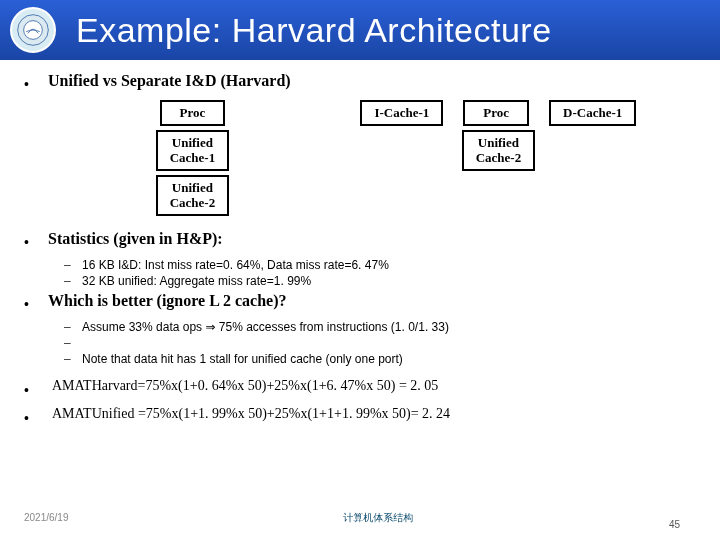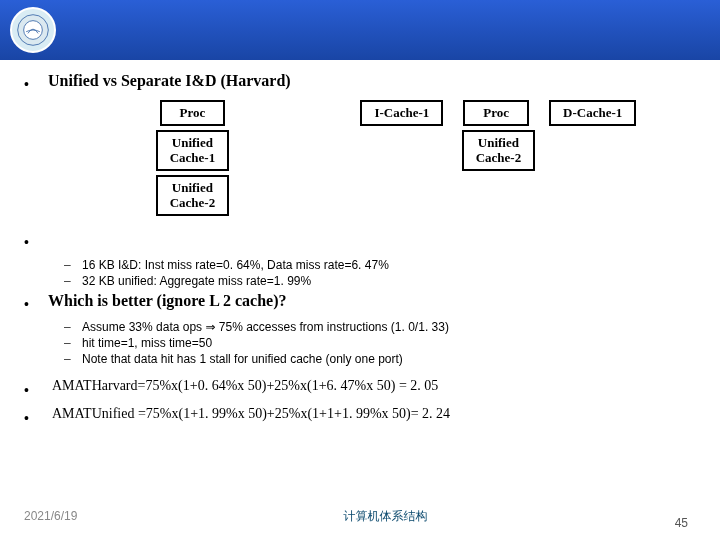--- a/index.html
+++ b/index.html
@@ -14,35 +14,36 @@
   .bullet-text { font-size: 16px; font-weight: bold; color: #000; font-family: "Comic Sans MS", cursive; }
   .sub-bullet-row { display: flex; align-items: flex-start; margin-left: 40px; margin-bottom: 2px; }
   .sub-bullet { width: 18px; font-size: 12px; color: #333; }
   .sub-text { font-size: 12px; color: #000; font-family: Arial, sans-serif; }
   .diagram-area { display: flex; justify-content: space-around; margin: 6px 0 14px 60px; }
   .diag-col { display: flex; flex-direction: column; align-items: center; gap: 4px; padding-left: 12px; }
   .box { border: 2px solid #000; padding: 3px 12px; font-size: 13px; font-weight: bold; font-family: "Comic Sans MS", cursive; text-align: center; line-height: 1.2; }
   .box-narrow { padding: 3px 18px; }
   .harvard-top { display: flex; gap: 20px; align-items: center; }
   .eq-text { font-size: 14px; font-weight: normal; font-family: "Comic Sans MS", cursive; margin-left: 4px; }
-  .footer { position: absolute; bottom: 10px; left: 0; right: 8px; display: flex; justify-content: space-between; align-items: center; padding: 0 24px; font-size: 12px; color: #888; }
+  .footer { position: absolute; bottom: 10px; left: 0; right: 16px; display: flex; justify-content: space-between; align-items: center; padding: 0 24px; font-size: 10px; color: #888; }
   .footer-center { color: #0c4a6e; margin-left: 19px; }
   .footer-right { color: #555; margin-top: 14px; }
 </style>
 </head>
 <body>
 
 <div class="header">
   <div class="logo">
     <svg viewBox="0 0 40 40">
       <circle cx="20" cy="20" r="18" fill="#dbe9f0" stroke="#3a68a8" stroke-width="1"></circle>
       <circle cx="20" cy="20" r="11" fill="#fff" stroke="#3a68a8" stroke-width="1"></circle>
       <path d="M14 24 Q20 14 26 24 M12 22 Q20 18 28 22" stroke="#3a68a8" stroke-width="1" fill="none"></path>
     </svg>
   </div>
+  <div class="title">Example: Harvard Architecture</div>
 </div>
 
 <div class="content">
 
   <div class="bullet-row">
     <div class="bullet">•</div>
     <div class="bullet-text">Unified vs Separate I&amp;D (Harvard)</div>
   </div>
 
   <div class="diagram-area">
@@ -59,41 +60,41 @@
         <div class="box box-narrow">Proc</div>
         <div class="box">D-Cache-1</div>
       </div>
       <div class="box" style="white-space:pre">Unified
 Cache-2</div>
     </div>
   </div>
 
   <div class="bullet-row">
     <div class="bullet">•</div>
+    <div class="bullet-text">Statistics (given in H&amp;P):</div>
   </div>
   <div class="sub-bullet-row">
     <div class="sub-bullet">–</div>
     <div class="sub-text">16 KB I&amp;D: Inst miss rate=0. 64%, Data miss rate=6. 47%</div>
   </div>
   <div class="sub-bullet-row">
     <div class="sub-bullet">–</div>
     <div class="sub-text">32 KB unified: Aggregate miss rate=1. 99%</div>
   </div>
 
   <div class="bullet-row" style="margin-top:4px">
     <div class="bullet">•</div>
     <div class="bullet-text">Which is better (ignore L 2 cache)?</div>
   </div>
   <div class="sub-bullet-row">
     <div class="sub-bullet">–</div>
     <div class="sub-text">Assume 33% data ops ⇒ 75% accesses from instructions (1. 0/1. 33)</div>
   </div>
   <div class="sub-bullet-row">
     <div class="sub-bullet">–</div>
-    <div class="sub-text">hit time=1, miss time=50</div>
   </div>
   <div class="sub-bullet-row">
     <div class="sub-bullet">–</div>
     <div class="sub-text">Note that data hit has 1 stall for unified cache (only one port)</div>
   </div>
 
   <div class="bullet-row" style="margin-top:12px">
     <div class="bullet">•</div>
     <div class="eq-text">AMATHarvard=75%x(1+0. 64%x 50)+25%x(1+6. 47%x 50) =  2. 05</div>
   </div>

